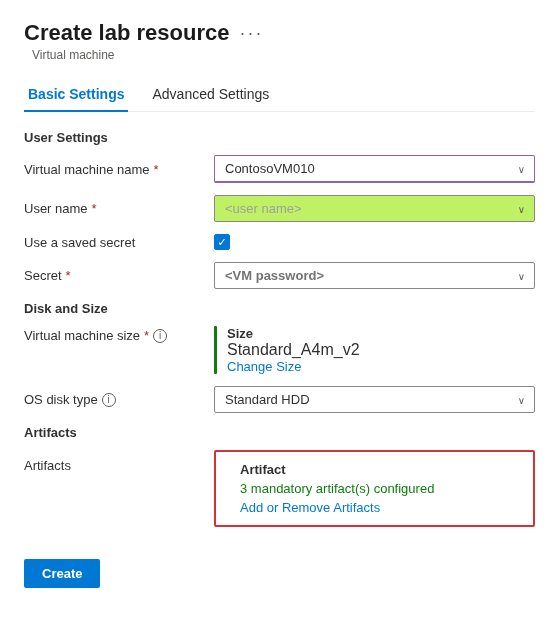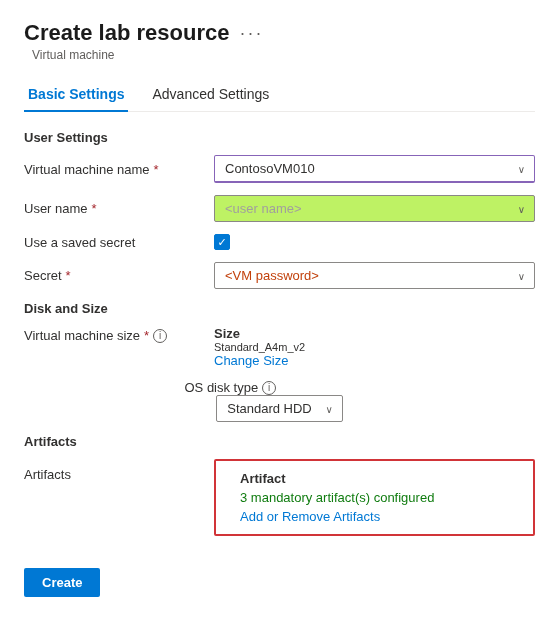--- a/index.html
+++ b/index.html
@@ -162,33 +162,32 @@
     .vm-size-block {
       display: flex;
       flex-direction: column;
     }
     .vm-size-label {
       font-size: 13px;
       font-weight: 600;
       color: #323130;
     }
     .vm-size-value {
-      font-size: 11px;
+      font-size: 16px;
       color: #323130;
     }
     .vm-size-link {
       font-size: 13px;
       color: #0078d4;
       cursor: pointer;
       text-decoration: none;
     }
     .green-bar-wrapper {
       display: flex;
       gap: 0;
-      flex-direction: column;
     }
     .green-bar {
       width: 3px;
       background: #107c10;
       margin-right: 10px;
       border-radius: 1px;
     }
 
     .artifacts-box {
       border: 2px solid #d13438;
@@ -302,21 +301,21 @@
 </div>
 
 
 <div class="form-row">
   <div class="form-label">
     <span>Secret</span>
     <span class="required-star">*</span>
   </div>
   <div class="form-control-wrapper">
     <div class="dropdown-wrapper">
-      <div class="dropdown" style="color:#c2410c;">&lt;VM password&gt;</div>
+      <div class="dropdown" style="color:#737373;font-weight:bold;">&lt;VM password&gt;</div>
       <span class="chevron">∨</span>
     </div>
   </div>
 </div>
 
 
 <div class="divider-section">
   <div class="section-title">Disk and Size</div>
 </div>
 
@@ -333,21 +332,21 @@
       <div class="vm-size-block">
         <span class="vm-size-label">Size</span>
         <span class="vm-size-value">Standard_A4m_v2</span>
         <a class="vm-size-link">Change Size</a>
       </div>
     </div>
   </div>
 </div>
 
 
-<div class="form-row" style="margin-top:8px;flex-direction:column;">
+<div class="form-row" style="margin-top:8px;">
   <div class="form-label">
     <span>OS disk type</span>
     <span class="info-icon">i</span>
   </div>
   <div class="form-control-wrapper">
     <div class="dropdown-wrapper">
       <div class="dropdown">Standard HDD</div>
       <span class="chevron">∨</span>
     </div>
   </div>

